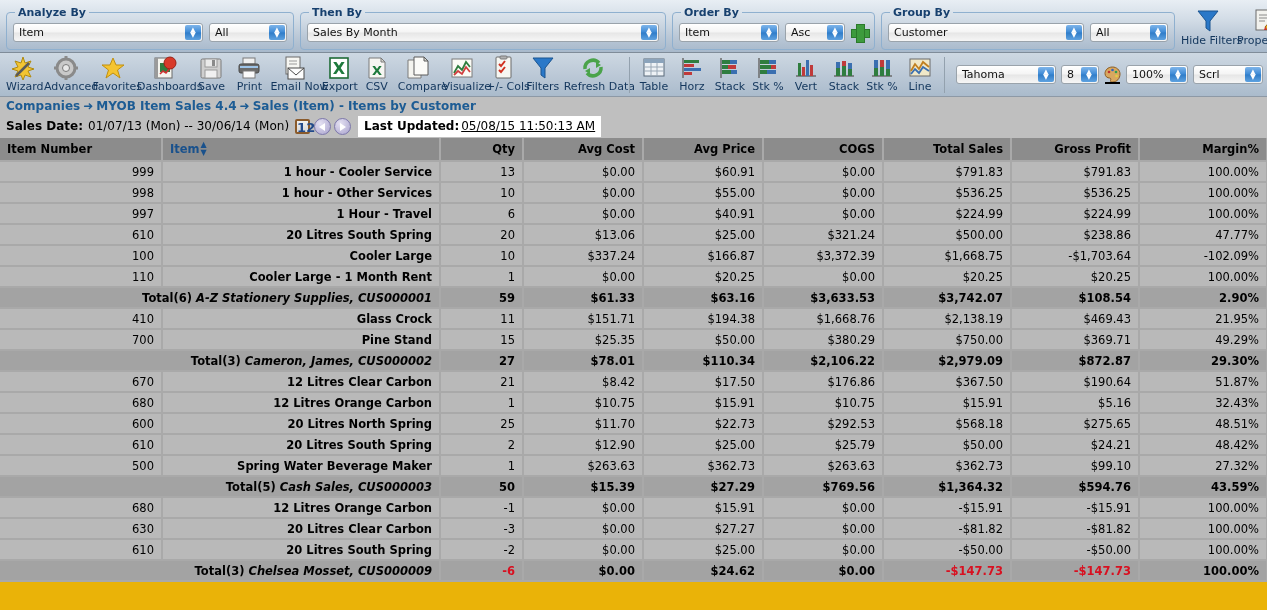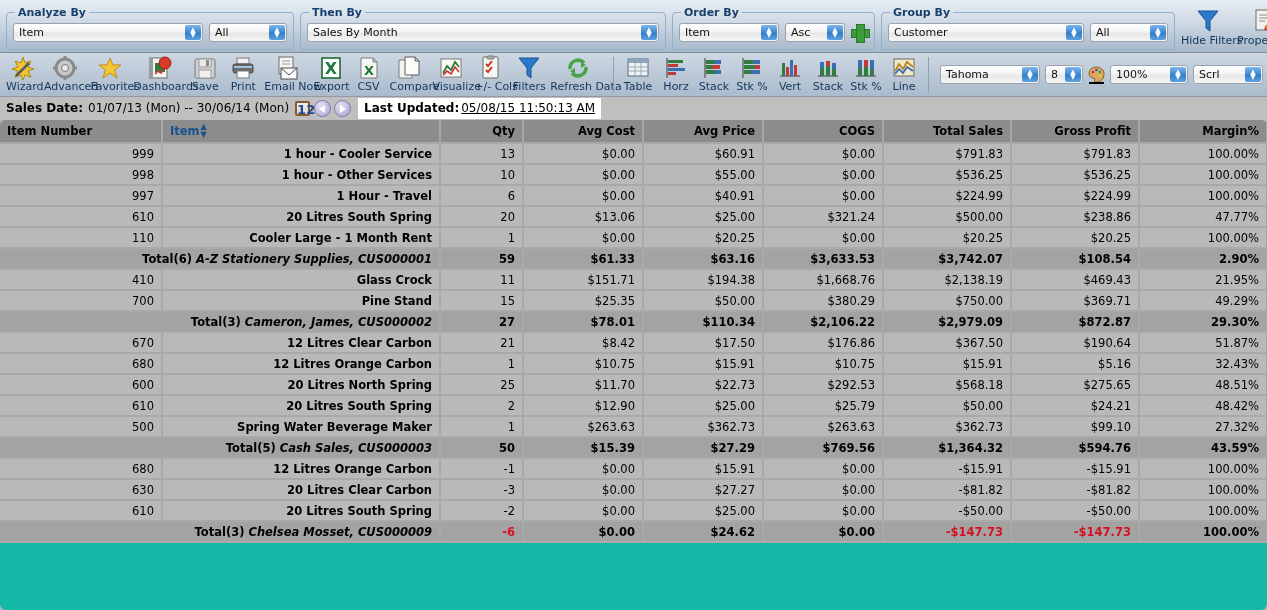--- a/index.html
+++ b/index.html
@@ -57,21 +57,21 @@
   }
   .sel.w-item { width: 190px; }
   .sel.w-all { width: 78px; }
   .sel.w-then { width: 352px; }
   .sel.w-ord { width: 100px; }
   .sel.w-asc { width: 60px; }
   .sel.w-grp { width: 196px; }
   .sel.w-grpall { width: 78px; }
   .sel.w-font { width: 100px; }
   .sel.w-size { width: 38px; }
-  .sel.w-zoom { width: 78px; }
+  .sel.w-zoom { width: 62px; }
   .sel.w-scrl { width: 70px; }
 
   .plusbtn {
     width: 17px; height: 17px; position: relative; cursor: pointer; flex: 0 0 auto;
   }
   .plusbtn:before, .plusbtn:after {
     content:""; position:absolute; background:#3d9b3d; border:1px solid #2b7a2b;
   }
   .plusbtn:before { left:0; top:5px; width:17px; height:7px; }
   .plusbtn:after { left:5px; top:0; width:7px; height:17px; }
@@ -146,21 +146,21 @@
   }
   .navarrow.left:after  { left: 4px; border-right: 6px solid #ffffff; }
   .navarrow.right:after { right: 4px; border-left: 6px solid #ffffff; }
   .lastupd {
     background: #ffffff; padding: 2px 6px 2px 6px; margin-left: 4px;
     display: flex; align-items: center; height: 21px;
   }
   .lastupd .lu-val { margin-left: 2px; text-decoration: underline; }
 
   
-  .tablewrap { flex: 1 1 auto; overflow: hidden; background: #14b8a6; border-radius: 6px; }
+  .tablewrap { flex: 1 1 auto; overflow: hidden; background: #eab308; }
   table.grid { border-collapse: collapse; width: 1267px; table-layout: fixed; }
   table.grid th {
     background: #8c8c8c;
     color: #000;
     font-size: 11.5px; font-weight: bold;
     height: 23px;
     padding: 0 7px;
     border-right: 2px solid #a9a9a9;
     border-bottom: 2px solid #a9a9a9;
     text-align: right;
@@ -620,20 +620,23 @@
         <span>Scrl</span>
         <span class="spin">
             <span>▲</span>
             <span>▼</span>
           </span>
       </div>
     </div>
 
   </div>
 
+  <div class="crumbs">
+    <a>Companies</a><span class="arrow">➜</span><a>MYOB Item Sales 4.4</a><span class="arrow">➜</span><a>Sales (Item) - Items by Customer</a>
+  </div>
 
   <div class="daterow">
     <b>Sales Date:</b>
     <span class="dval">01/07/13 (Mon) -- 30/06/14 (Mon)</span>
     <div class="calbtn">12</div>
     <div class="navarrow left"></div>
     <div class="navarrow right"></div>
     <div class="lastupd">
       <b>Last Updated:</b>
       <span class="lu-val">05/08/15 11:50:13 AM</span>
@@ -705,20 +708,31 @@
             <td class="itemname">20 Litres South Spring</td>
             <td class="">20</td>
             <td class="">$13.06</td>
             <td class="">$25.00</td>
             <td class="">$321.24</td>
             <td class="">$500.00</td>
             <td class="">$238.86</td>
             <td class="">47.77%</td>
           </tr>
           <tr>
+            <td class="itemnum">100</td>
+            <td class="itemname">Cooler Large</td>
+            <td class="">10</td>
+            <td class="">$337.24</td>
+            <td class="">$166.87</td>
+            <td class="">$3,372.39</td>
+            <td class="">$1,668.75</td>
+            <td class="neg">-$1,703.64</td>
+            <td class="neg">-102.09%</td>
+          </tr>
+          <tr>
             <td class="itemnum">110</td>
             <td class="itemname">Cooler Large - 1 Month Rent</td>
             <td class="">1</td>
             <td class="">$0.00</td>
             <td class="">$20.25</td>
             <td class="">$0.00</td>
             <td class="">$20.25</td>
             <td class="">$20.25</td>
             <td class="">100.00%</td>
           </tr>

